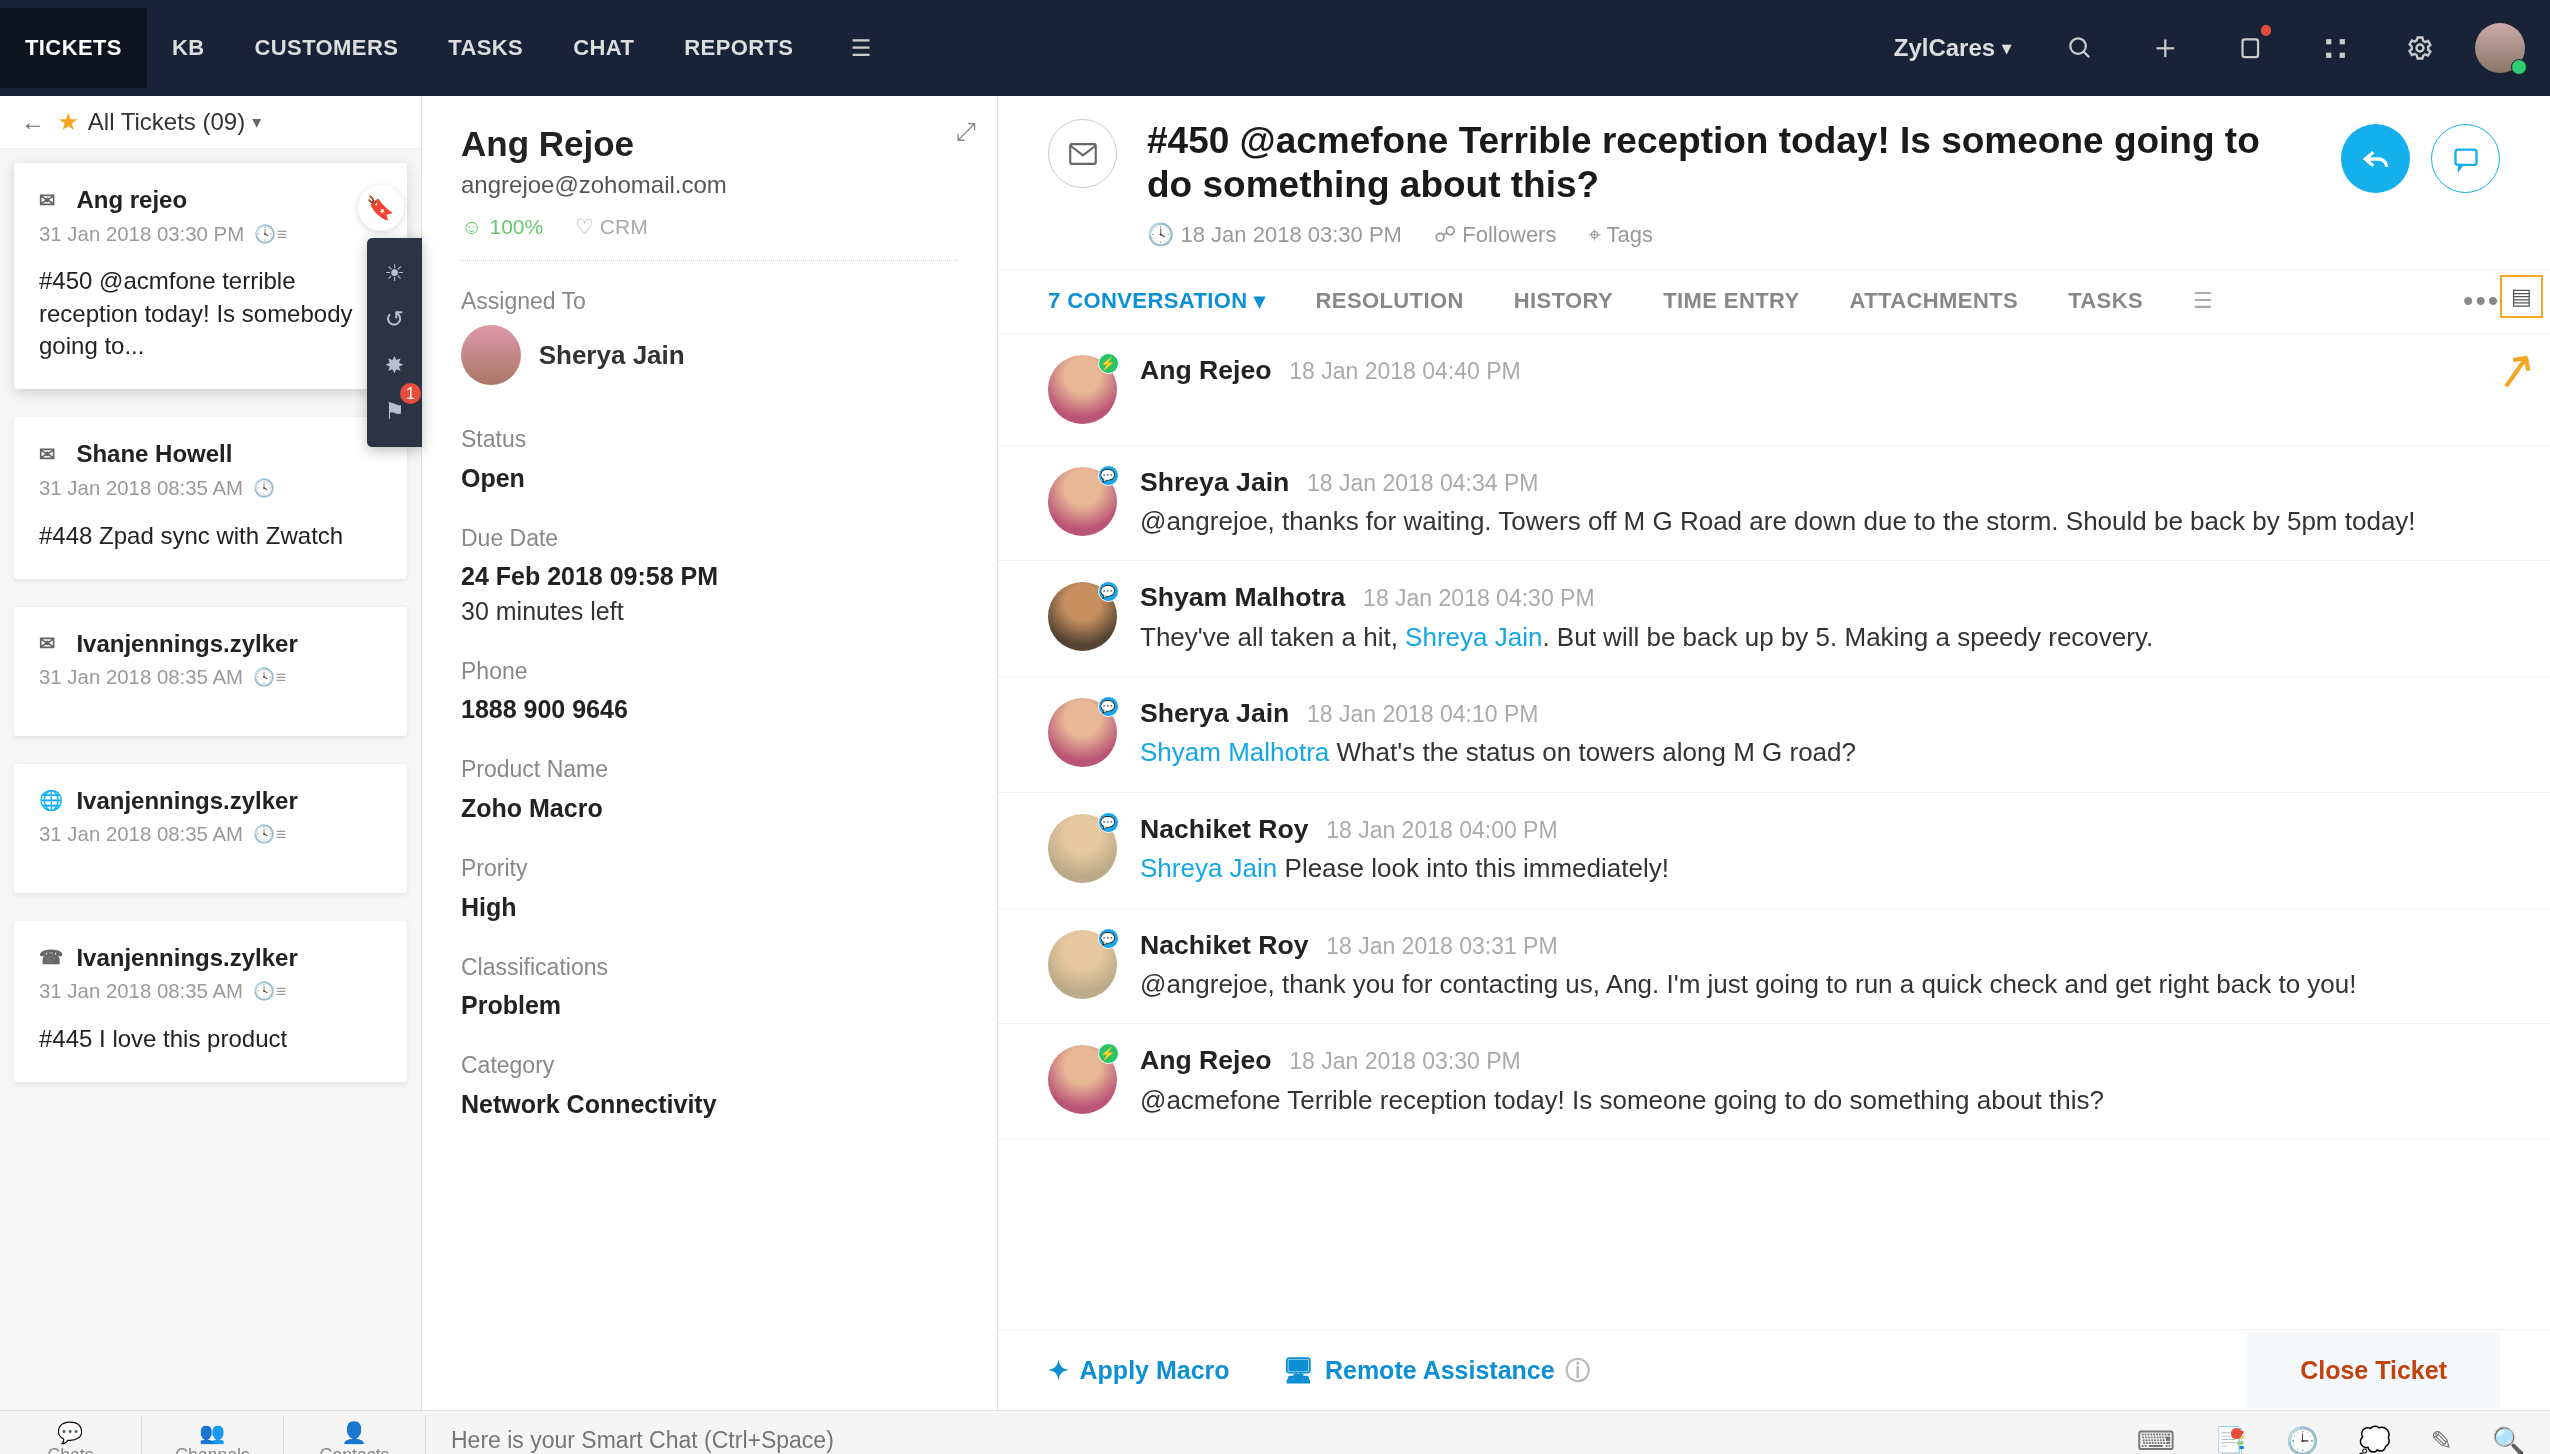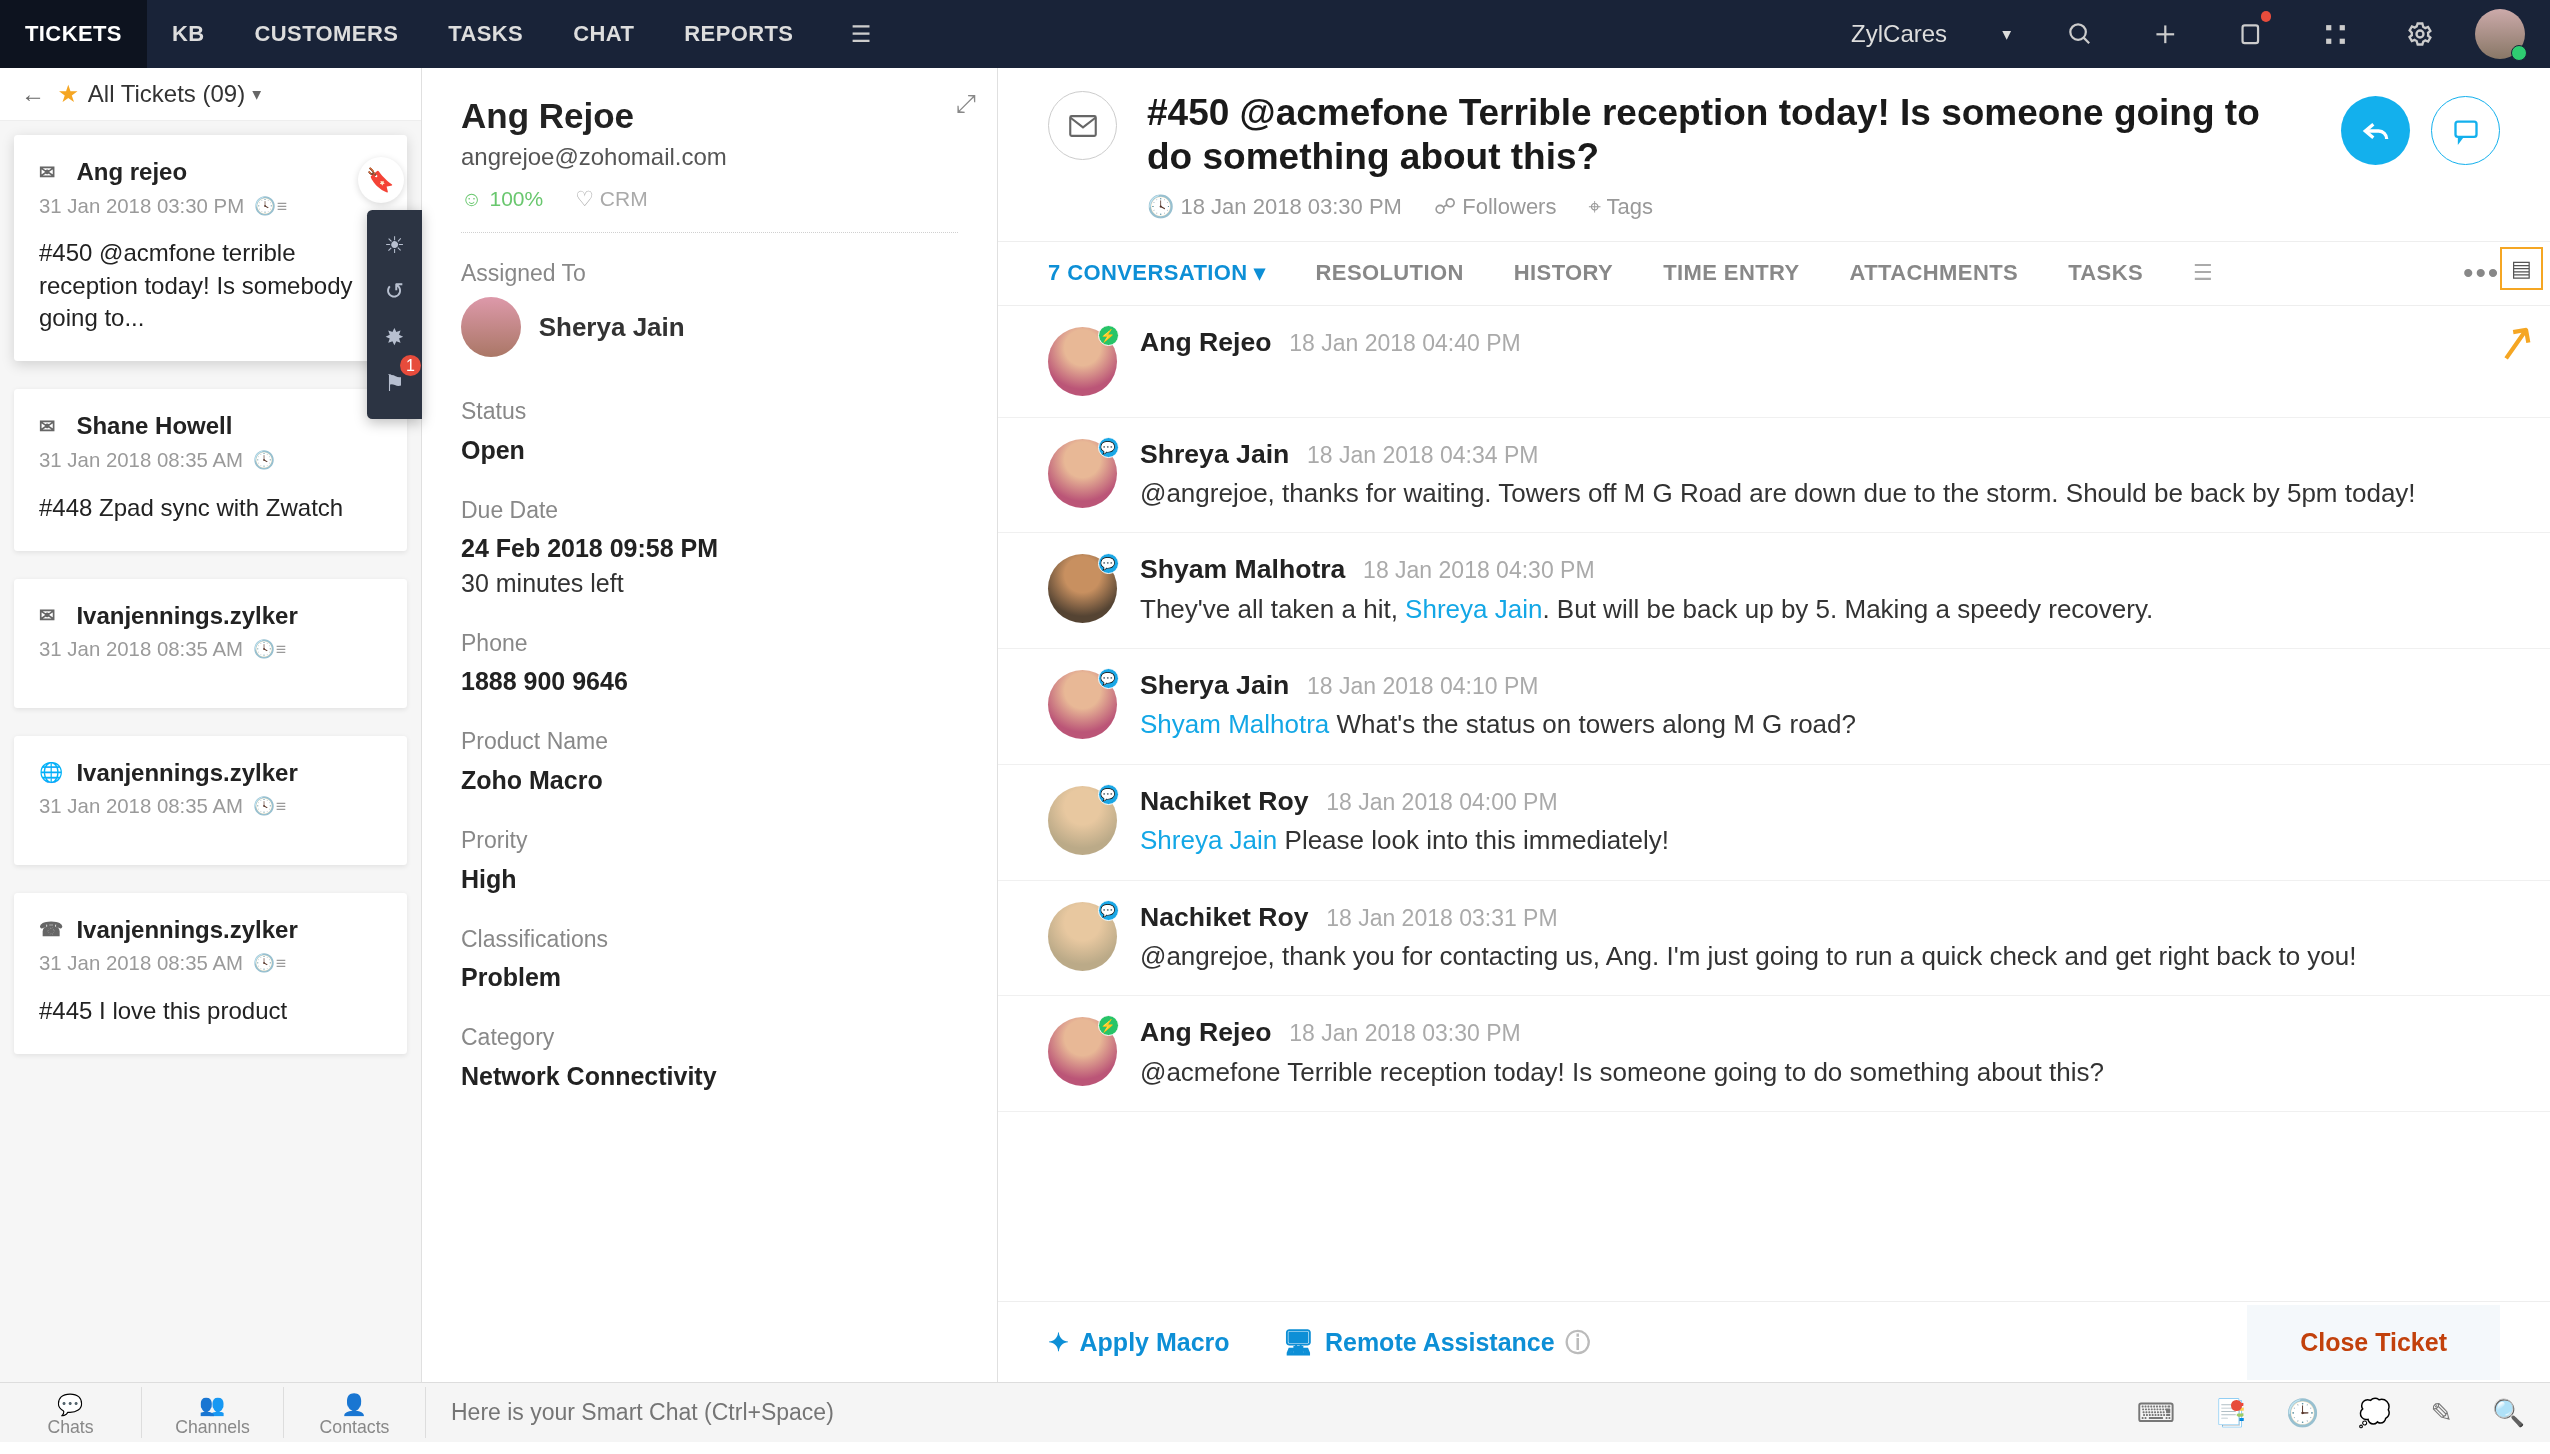--- a/index.html
+++ b/index.html
@@ -1,23 +1,23 @@
 <!DOCTYPE html>
 <html style="font-size:14px"><head>
 <meta charset="utf-8">
 <style>
 * { margin:0; padding:0; box-sizing:border-box; font-family:-apple-system,BlinkMacSystemFont,'Segoe UI',Arial,sans-serif; }
 body { width:2550px; height:1454px; background:#fff; color:#333; font-size:23px; overflow:hidden; }
 
 
-.topnav { height:68px; background:#192338; display:flex; align-items:center; color:#ddd; }
+.topnav { height:96px; background:#192338; display:flex; align-items:center; color:#ddd; }
 .topnav .navitem { padding:0 25px; height:80px; display:flex; align-items:center; font-weight:600; font-size:22px; letter-spacing:0.4px; cursor:pointer; }
 .topnav .navitem.active { background:#0d131f; color:#fff; }
 .topnav .spacer { flex:1; }
-.topnav .brand { font-size:24px; font-weight:400; margin-right:26.6px; display:flex; align-items:center;gap:48px; }
+.topnav .brand { font-size:24px; font-weight:700; margin-right:26.6px; display:flex; align-items:center; }
 .topnav .brand .chev { margin-left:7px; font-size:17.7px; }
 .topnav .icn { width:53px; height:53px; margin:0 16px; display:flex; align-items:center; justify-content:center; color:#ccc; position:relative; cursor:pointer; }
 .topnav .avatar { width:50px; height:50px; border-radius:50%; background:linear-gradient(#caa,#876); margin:0 25px 0 12.4px; position:relative; }
 .topnav .avatar::after{content:'';position:absolute;right:-1.8px;bottom:-1.8px;width:14px;height:14px;border-radius:50%;background:#2ecc71;border:1.8px solid #192338;}
 .reddot::after{content:'';position:absolute;top:3.5px;right:5.3px;width:10.6px;height:10.6px;border-radius:50%;background:#e74c3c;}
 
 
 .main { display:flex; height:calc(1454px - 80px - 60px); }
 .col-tickets { width:422px; background:#f6f6f6; border-right:0.9px solid #e0e0e0; display:flex; flex-direction:column; }
 .col-info { width:576px; background:#fff; border-right:0.9px solid #e0e0e0; padding:28px 39px; position:relative; }

